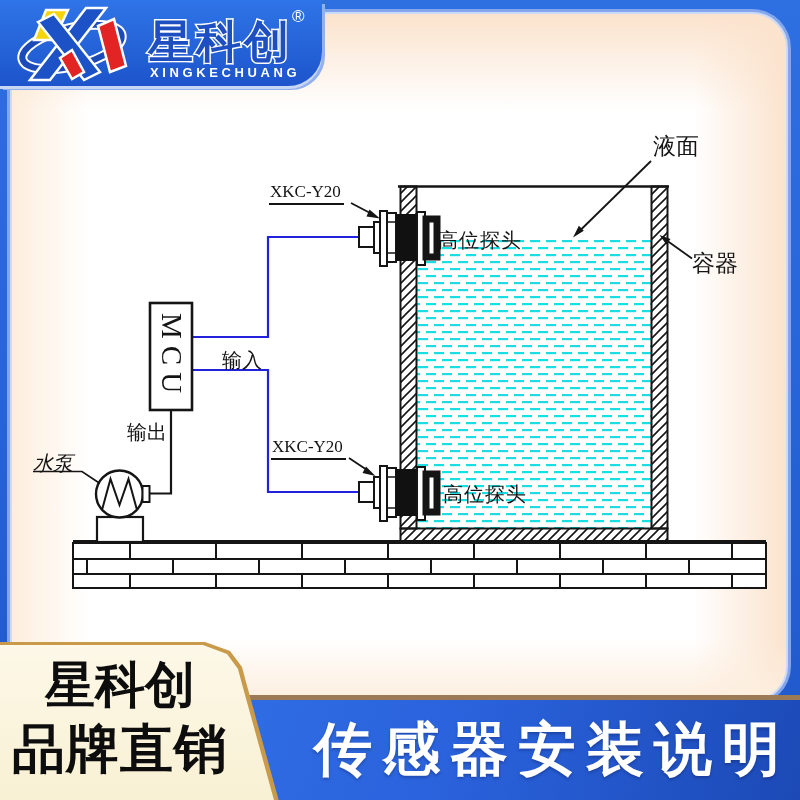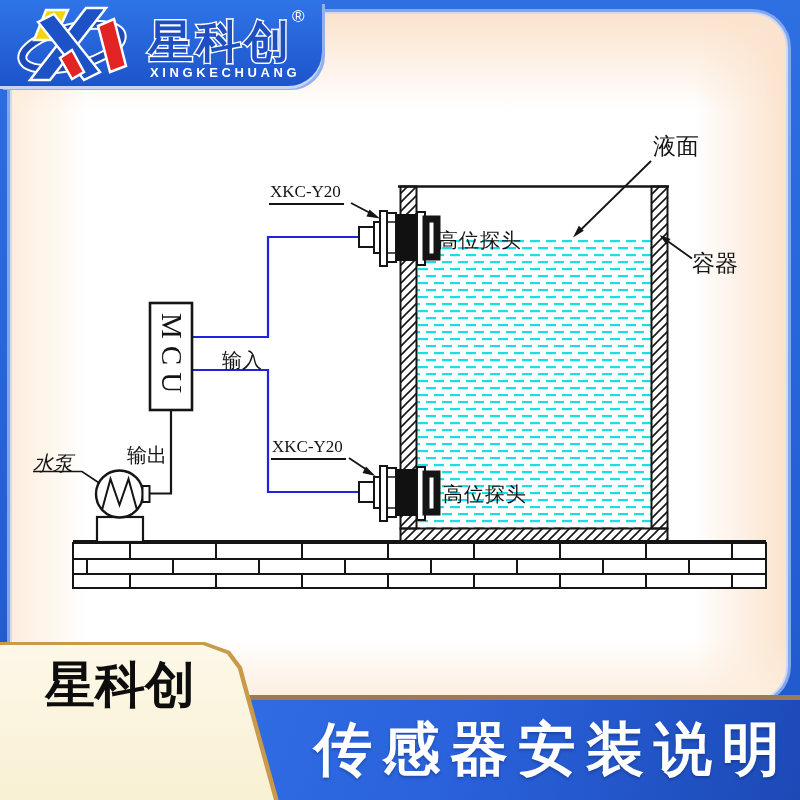--- a/index.html
+++ b/index.html
@@ -150,21 +150,21 @@
   </g>
 </svg>
 
 <div class="lbl model" style="left:269px;top:182px;">XKC-Y20</div>
 <div class="lbl model" style="left:271px;top:437px;">XKC-Y20</div>
 <div class="lbl big" style="left:438px;top:227px;">高位探头</div>
 <div class="lbl big" style="left:443px;top:481px;">高位探头</div>
 <div class="lbl mid" style="left:653px;top:131px;">液面</div>
 <div class="lbl mid" style="left:692px;top:248px;text-align:center;">容器</div>
 <div class="lbl small" style="left:222px;top:347px;">输入</div>
-<div class="lbl small" style="left:127px;top:442px;text-align:right;">输出</div>
+<div class="lbl small" style="left:127px;top:419px;text-align:right;">输出</div>
 <div class="lbl small" style="left:33px;top:450px;font-style:italic;">水泵</div>
 <div class="mcu-text">MCU</div>
 
 <div class="logo-plate">
   <svg class="logo-svg" width="322" height="86" viewBox="0 0 322 86">
 
     <g transform="rotate(-14 72 47)">
       <ellipse cx="72" cy="47" rx="51" ry="19" fill="none" stroke="#ffffff" stroke-width="10"></ellipse>
       <ellipse cx="72" cy="47" rx="51" ry="19" fill="none" stroke="#1c4ab8" stroke-width="6"></ellipse>
     </g>
@@ -184,13 +184,14 @@
 </div>
 
 <div class="banner">
   <div class="banner-title">传感器安装说明</div>
 </div>
 
 <div class="badge-gold"></div>
 <div class="badge-cream"></div>
 <div class="badge-text">
   <div class="l1">星科创</div>
+  <div class="l2">品牌直销</div>
 </div>
 
 </body></html>

